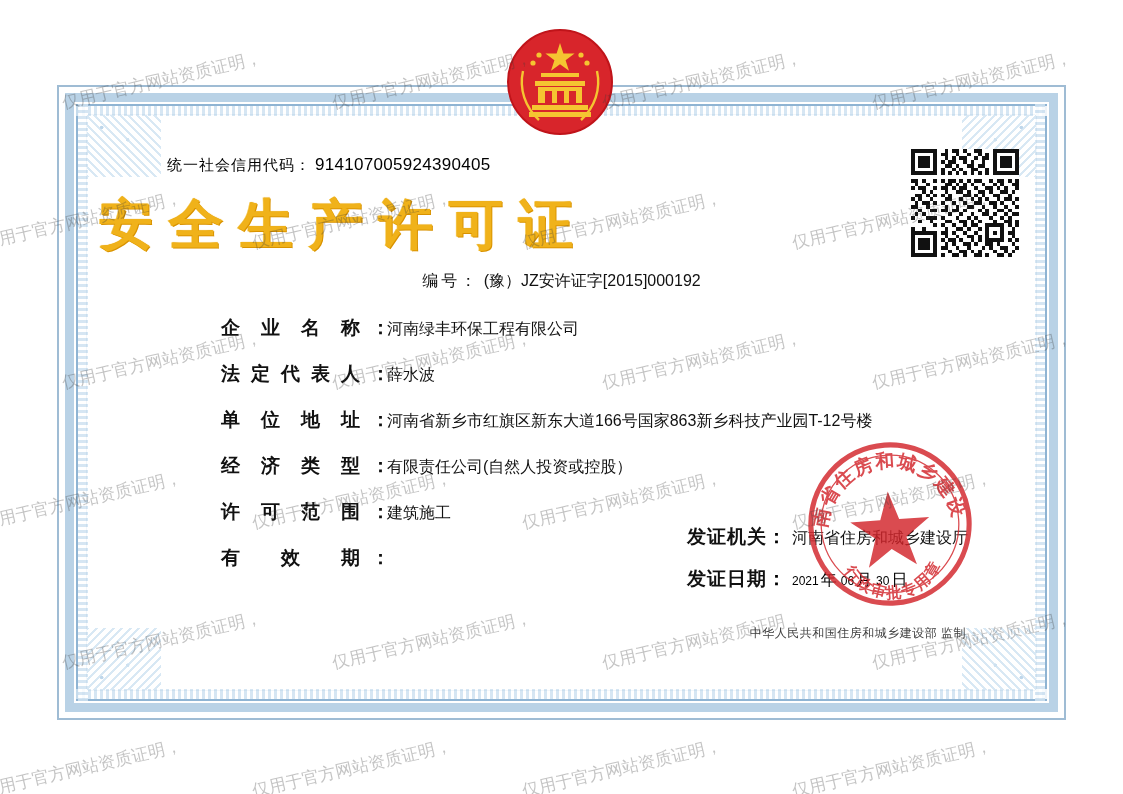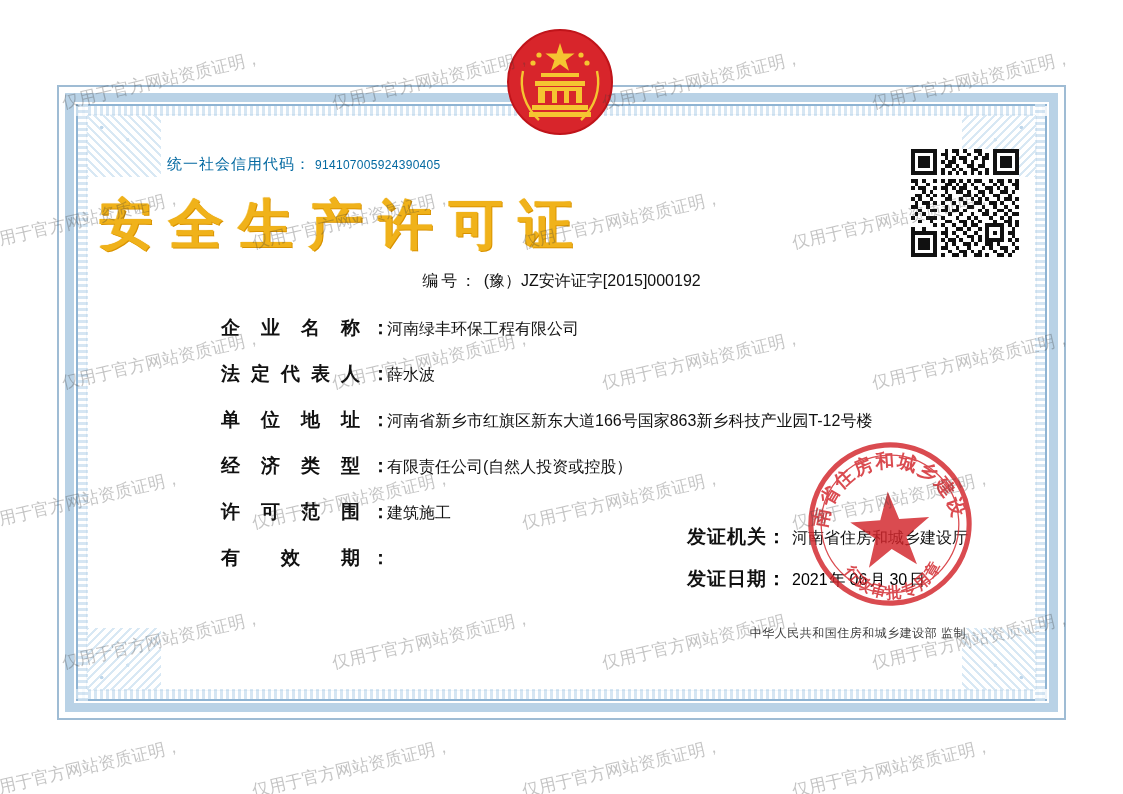--- a/index.html
+++ b/index.html
@@ -123,25 +123,25 @@
   }
 
   #credit-code-row {
     position: absolute;
     left: 68px;
     top: 28px;
     display: flex;
     align-items: baseline;
     gap: 4px;
     font-size: 15px;
-    color: #0369a1;
+    color: #000000;
     white-space: nowrap;
   }
   #credit-code-label { letter-spacing: 1px; }
-  #credit-code-value { font-size: 12px; letter-spacing: .3px; }
+  #credit-code-value { font-size: 17px; letter-spacing: .3px; }
 
   #main-title {
     position: absolute;
     left: 0;
     right: 0;
     top: 62px;
     text-align: left;
     font-family: "DejaVu Sans", sans-serif;
     font-size: 54px;
     font-weight: bold;
@@ -227,21 +227,21 @@
     font-weight: bold;
     color: #111;
     letter-spacing: 1px;
   }
   .issuer-colon {
     font-size: 19px;
     font-weight: bold;
     padding-right: 6px;
   }
   .issuer-value { font-size: 16px; color: #111; }
-  .date-part { font-size: 16px; }
+  .date-part { font-size: 12px; }
   .date-unit { font-size: 16px; padding: 0 4px 0 2px; }
 
   
   #official-seal {
     position: absolute;
     right: 88px;
     bottom: 108px;
     width: 172px;
     height: 172px;
     z-index: 7;

